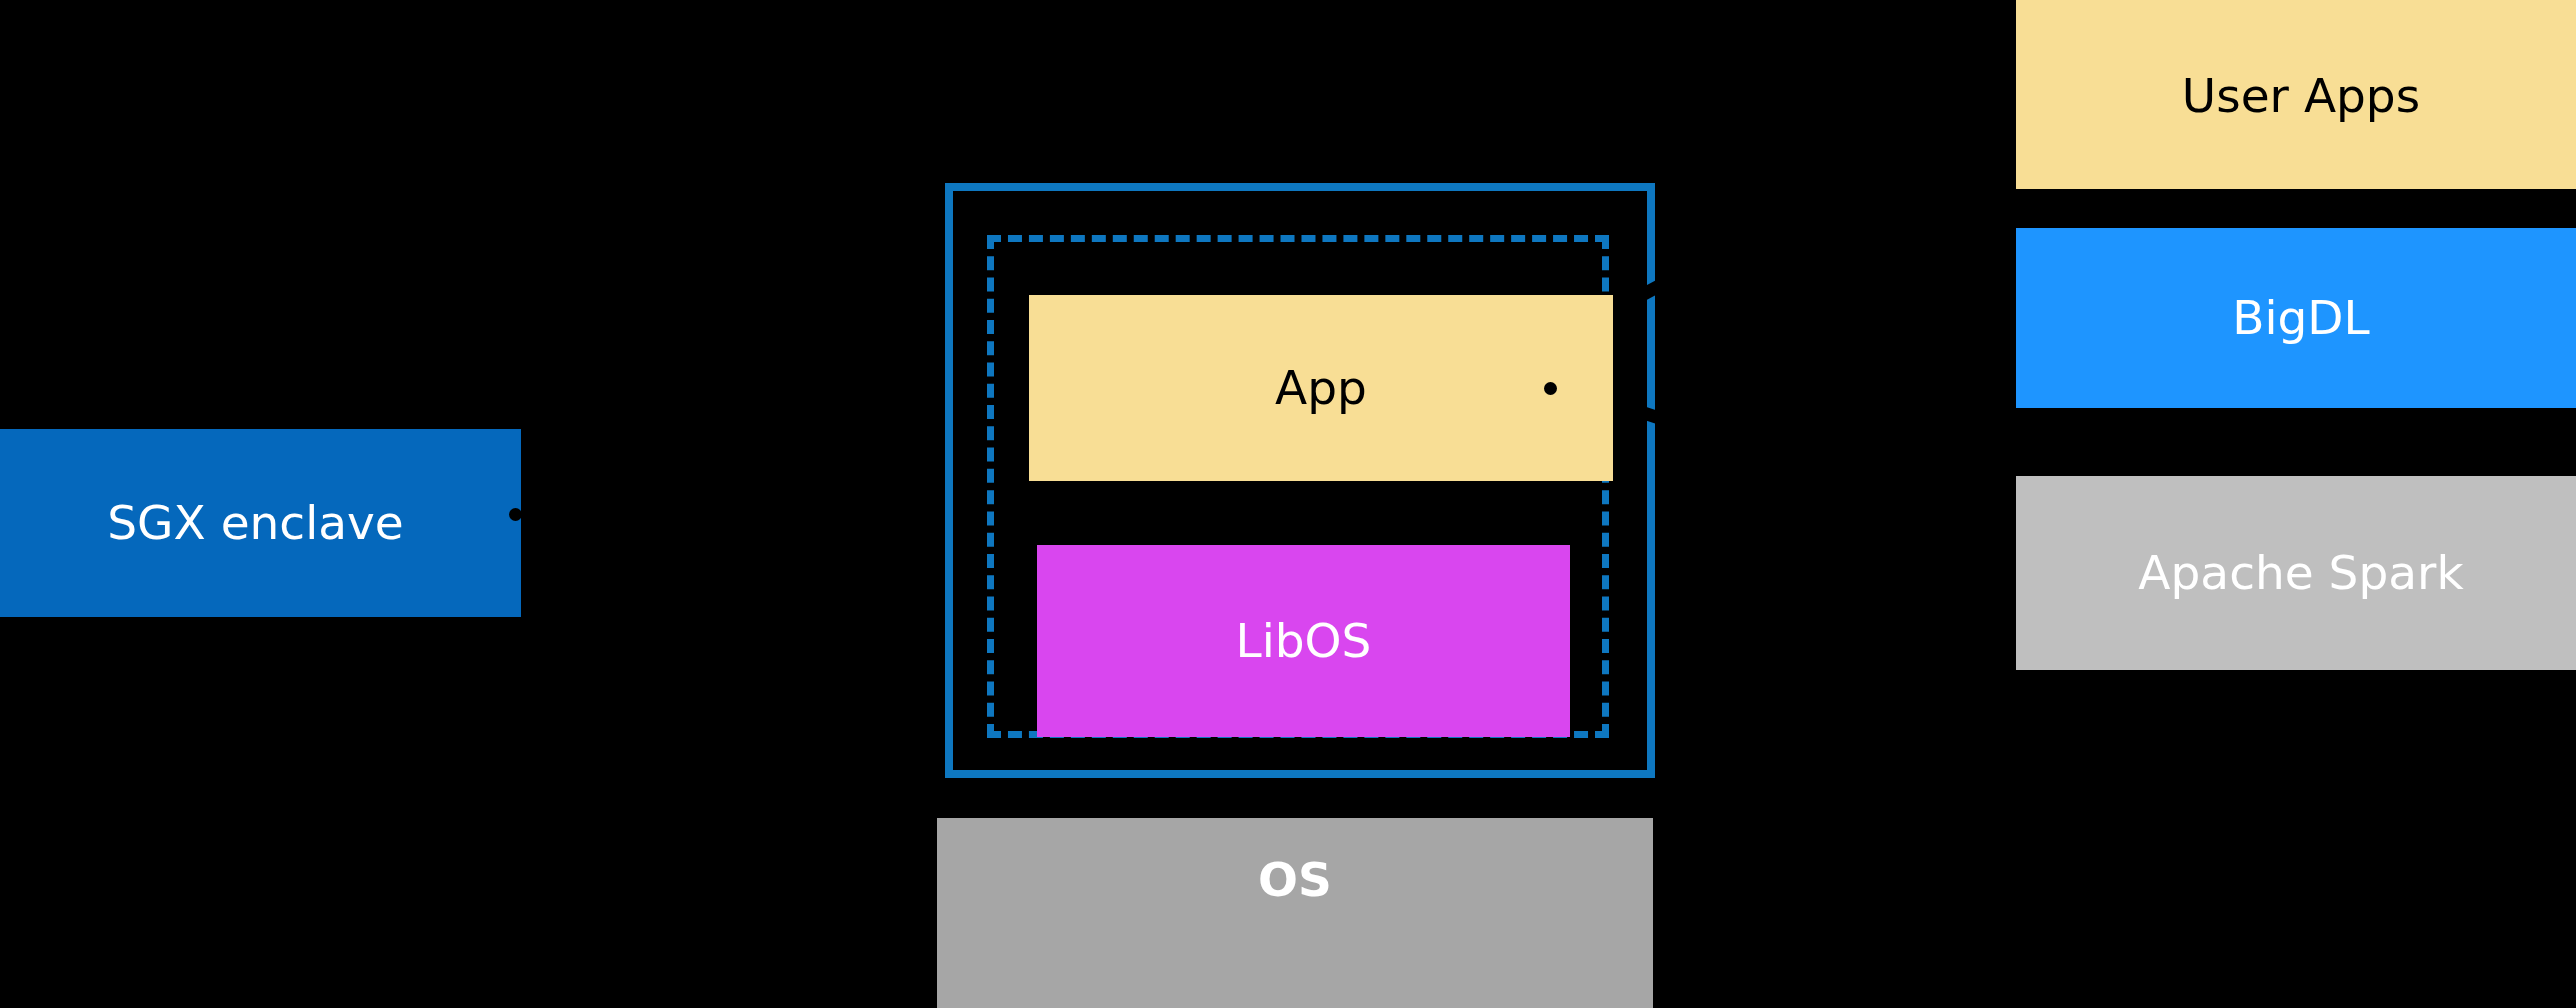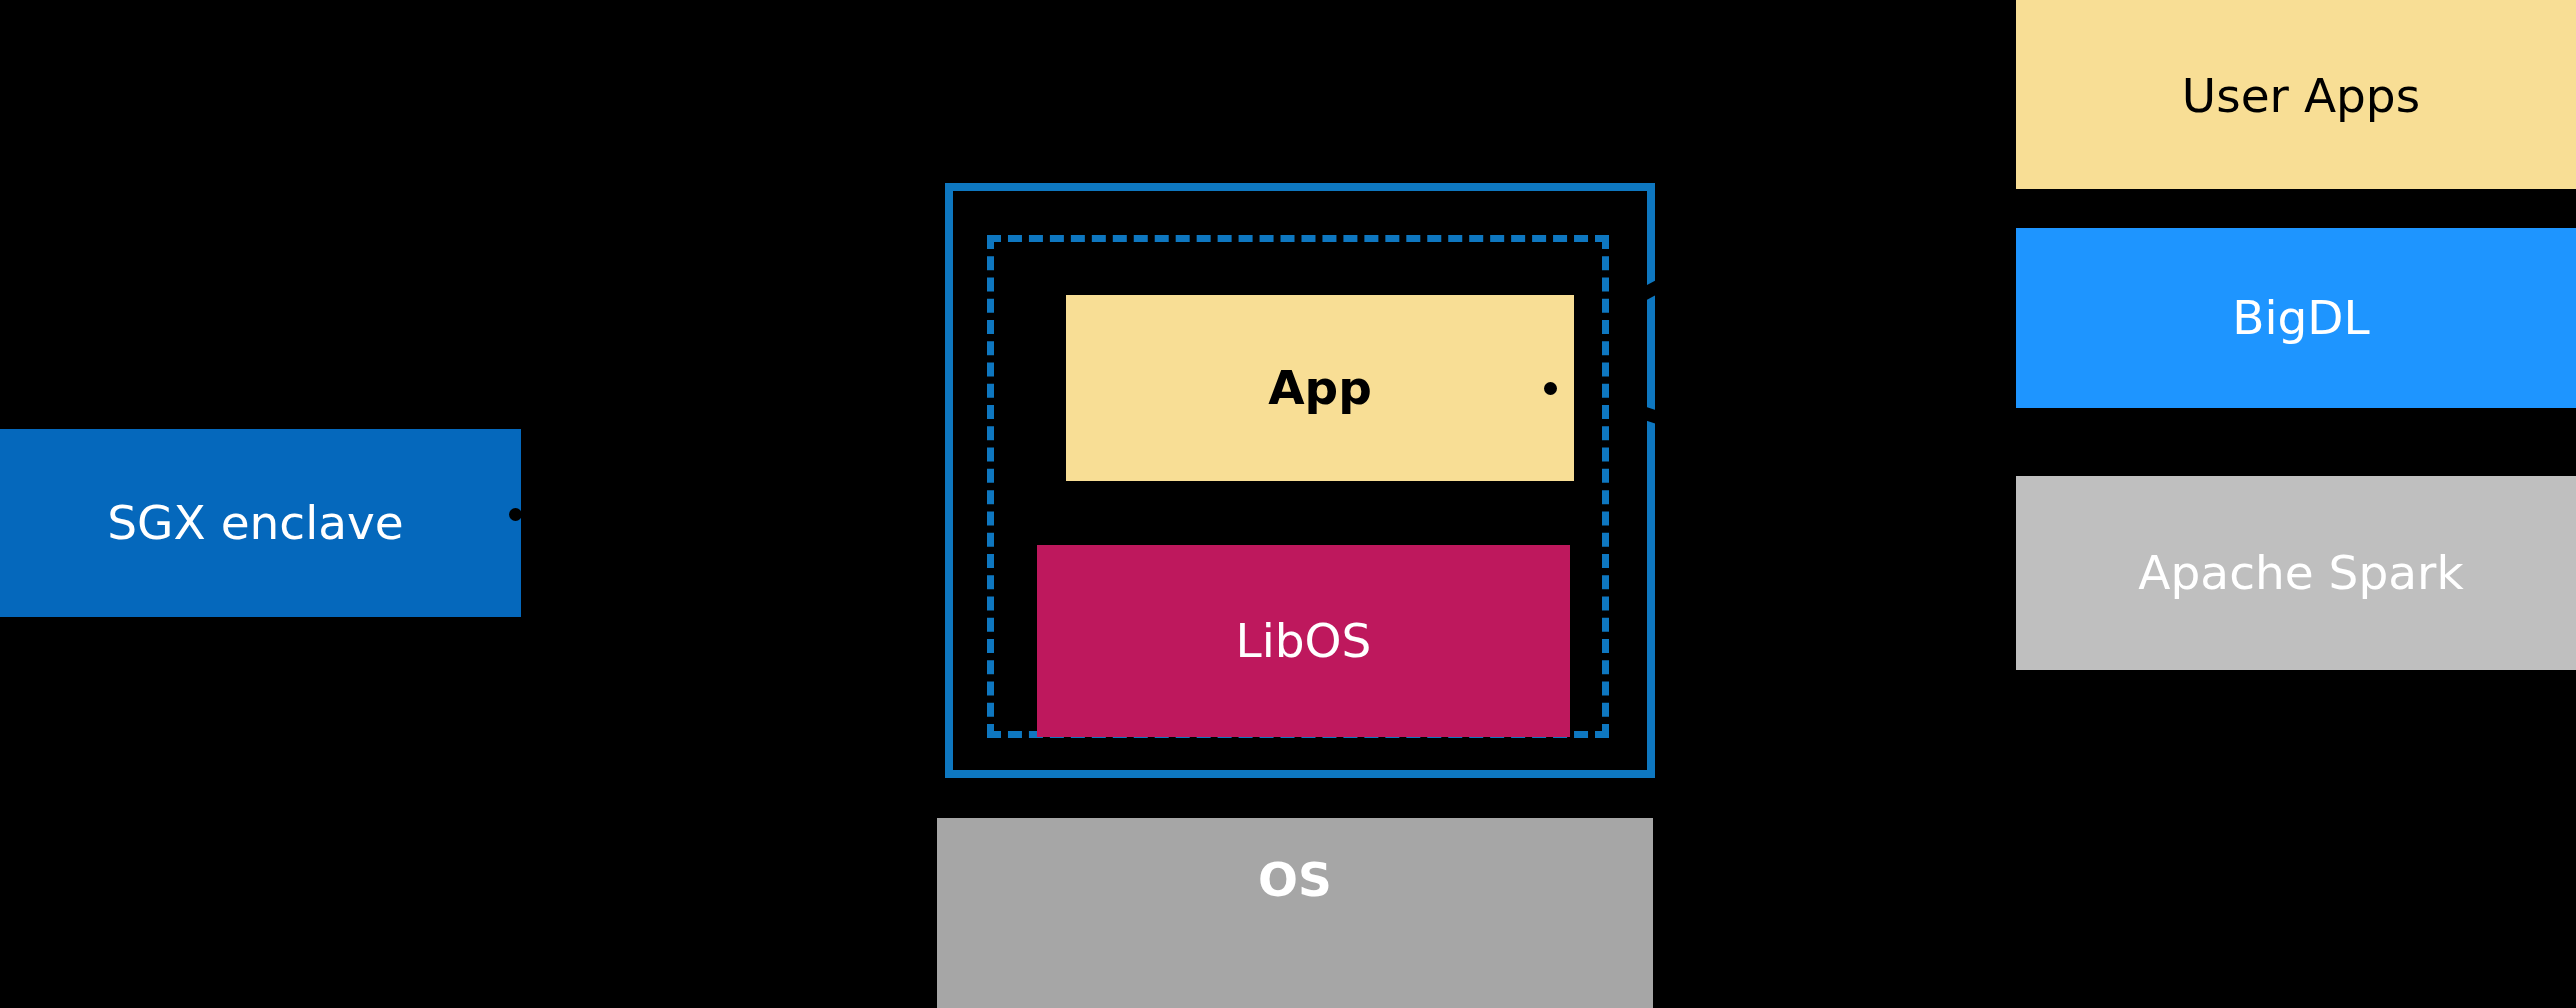--- a/index.html
+++ b/index.html
@@ -65,36 +65,35 @@
     width: 622px;
     height: 503px;
     border: 7.5px dashed #0E77C0;
     background: transparent;
   }
 
   
   #app-box {
     left: 1029px;
     top: 295px;
-    width: 508px;
+    width: 584px;
     height: 186px;
     background: #F8DE95;
     color: #000000;
     font-size: 47px;
-    font-weight: 700;
-    margin-left: 37px;
+    font-weight: 400;
   }
 
   
   #libos-box {
     left: 1037px;
     top: 545px;
     width: 533px;
     height: 192px;
-    background: #be185d;
+    background: #d946ef;
     color: #FFFFFF;
     font-size: 47px;
     font-weight: 400;
   }
 
   
   #os-box {
     left: 937px;
     top: 818px;
     width: 716px;

